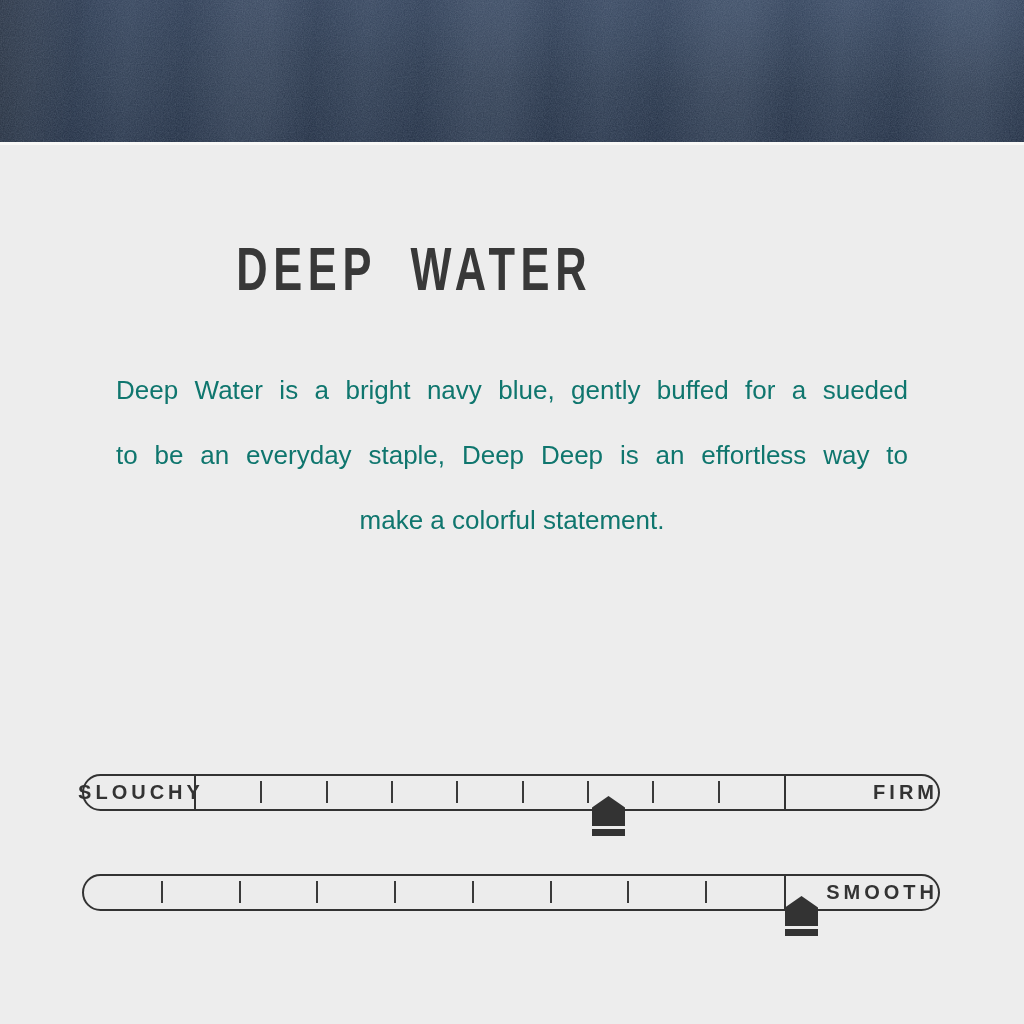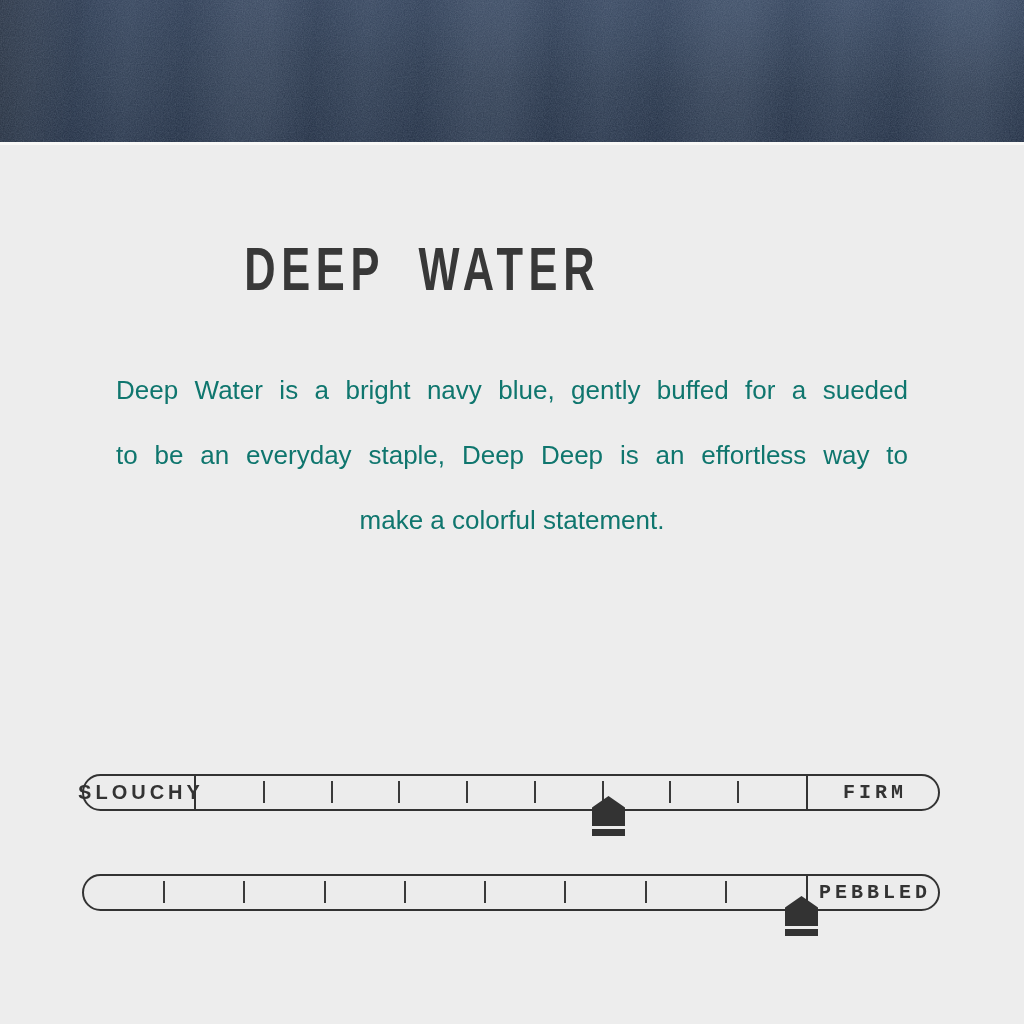--- a/index.html
+++ b/index.html
@@ -27,21 +27,20 @@
       linear-gradient(180deg, #2d3c54 0%, #263449 58%, #1f2c41 100%);
   }
   .leather svg { position:absolute; inset:0; display:block; }
 
   
   .title {
     position:absolute; top:236px; left:0; width:828px;
     text-align:center; font-size:62px; line-height:66px;
     font-weight:bold; letter-spacing:0.13em; color:#383838;
     white-space:nowrap;
-    padding-left:8px;
   }
   .title-inner {
     display:inline-block; transform:scaleX(0.70);
     transform-origin:center; word-spacing:0.38em;
   }
 
   
   .para {
     position:absolute; top:358px; left:116px; width:792px;
     font-size:26px; line-height:65px; color:#0f766e;
@@ -62,22 +61,22 @@
     box-sizing:border-box; position:absolute; top:0; left:0;
     width:858px; height:37px;
     border:2.5px solid #333333; border-radius:19px;
     display:flex; background:#ececec;
   }
   .sec-left  {
     box-sizing:border-box; width:112px; border-right:2.5px solid #333333;
     display:flex; align-items:center; justify-content:center;
   }
   .sec-right {
-    box-sizing:border-box; width:132px; border-left:2.5px solid #333333;
-    display:flex; align-items:center; justify-content:center;font-family:Liberation Mono, monospace;
+    box-sizing:border-box; width:154px; border-left:2.5px solid #333333;
+    display:flex; align-items:center; justify-content:flex-end;
   }
   .sec-mid { flex:1; display:flex; }
   .seg { flex:1; position:relative; }
   .seg + .seg::before {
     content:""; position:absolute; left:-1px; top:5px;
     width:2px; height:22px; background:#3a3a3a;
   }
   .scale-label {
     font-size:20px; font-weight:bold; letter-spacing:4px;
     padding-left:4px; color:#333333; white-space:nowrap;
@@ -155,21 +154,21 @@
           <div class="seg"></div>
           <div class="seg"></div>
           <div class="seg"></div>
           <div class="seg"></div>
           <div class="seg"></div>
           <div class="seg"></div>
           <div class="seg"></div>
           <div class="seg"></div>
       </div>
       <div class="sec-right">
-        <span class="scale-label">PEBBLED</span>
+        <span class="scale-label">SMOOTH</span>
       </div>
     </div>
     <div class="marker">
       <div class="head"></div>
       <div class="base"></div>
     </div>
   </div>
 
 </div>
 

